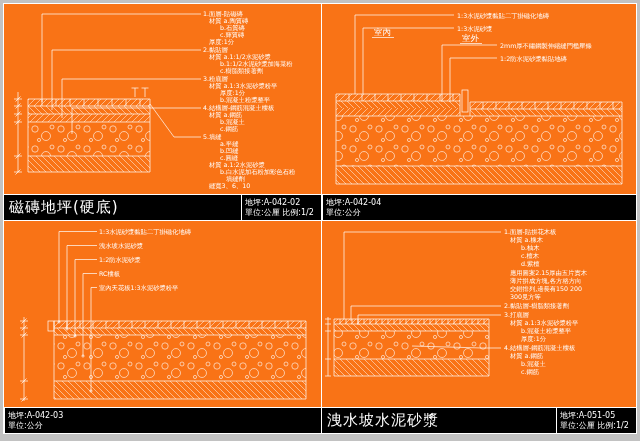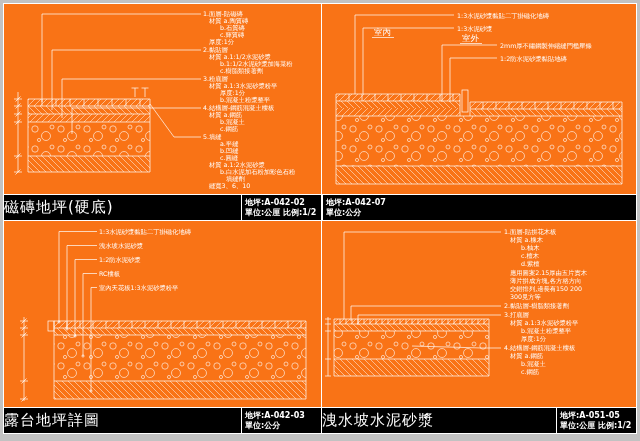--- a/index.html
+++ b/index.html
@@ -11,22 +11,22 @@
     background:#ffffff; border:1px solid #ffffff;
     display:grid;
     grid-template-columns:317px 1fr;
     grid-template-rows:216px 1fr;
     gap:1px;
   }
   .panel { background:#f97316; display:flex; flex-direction:column; overflow:hidden; }
   .drawing { flex:1; position:relative; }
   .drawing svg { position:absolute; inset:0; width:100%; height:100%; display:block; }
   .titlebar { height:26px; border-top:1px solid #fff; display:flex; background:#000; }
-  .title-cell { flex:1; color:#fff; font-size:15px; letter-spacing:1px; display:flex; align-items:center; white-space:nowrap; overflow:hidden; }
-  .info-cell { width:80px; border-left:1px solid #fff; color:#fff; font-size:8px; line-height:10px; display:flex; flex-direction:column; justify-content:center; padding-left:3px; white-space:nowrap; overflow:hidden;font-weight:bold; }
+  .title-cell { flex:1; color:#fff; font-size:15px; letter-spacing:1px; display:flex; align-items:center; padding-left:5px; white-space:nowrap; overflow:hidden; }
+  .info-cell { width:80px; border-left:1px solid #fff; color:#fff; font-size:8px; line-height:10px; display:flex; flex-direction:column; justify-content:center; padding-left:3px; white-space:nowrap; overflow:hidden; }
   svg text { fill:#fff; font-family:"DejaVu Sans", sans-serif; }
   .t { font-size:6.3px; }
   .lbl { font-size:8.5px; }
   .ln, .ln line, .ln polyline, .ln rect, .ln circle { stroke:#fff; stroke-width:0.7; fill:none; }
   .dot { fill:#fff; stroke:none; }
 </style>
 </head>
 <body>
 
 <div class="frame">
@@ -215,21 +215,21 @@
                 <line x1="252" y1="98" x2="252" y2="105"></line>
             <line x1="265" y1="98" x2="265" y2="105"></line>
                 <line x1="278" y1="98" x2="278" y2="105"></line>
             <line x1="291" y1="98" x2="291" y2="105"></line>
           </g>
         </g>
       </svg>
     </div>
     <div class="titlebar">
       <div class="info-cell">
-        <span>地坪:A-042-07</span>
+        <span>地坪:A-042-04</span>
         <span>單位:公分</span>
       </div>
     </div>
   </div>
 
   <div class="panel">
     <div class="drawing">
       <svg viewBox="0 0 317 186" preserveAspectRatio="none">
         <defs>
           <pattern id="p3h" width="6" height="6" patternUnits="userSpaceOnUse">
@@ -308,21 +308,20 @@
             <line x1="245" y1="100" x2="245" y2="107"></line>
                 <line x1="258" y1="100" x2="258" y2="107"></line>
             <line x1="271" y1="100" x2="271" y2="107"></line>
                 <line x1="284" y1="100" x2="284" y2="107"></line>
             <line x1="297" y1="100" x2="297" y2="107"></line>
           </g>
         </g>
       </svg>
     </div>
     <div class="titlebar">
-      <div class="title-cell">露台地坪詳圖</div>
       <div class="info-cell">
         <span>地坪:A-042-03</span>
         <span>單位:公分</span>
       </div>
     </div>
   </div>
 
   <div class="panel">
     <div class="drawing">
       <svg viewBox="0 0 314 186" preserveAspectRatio="none">

